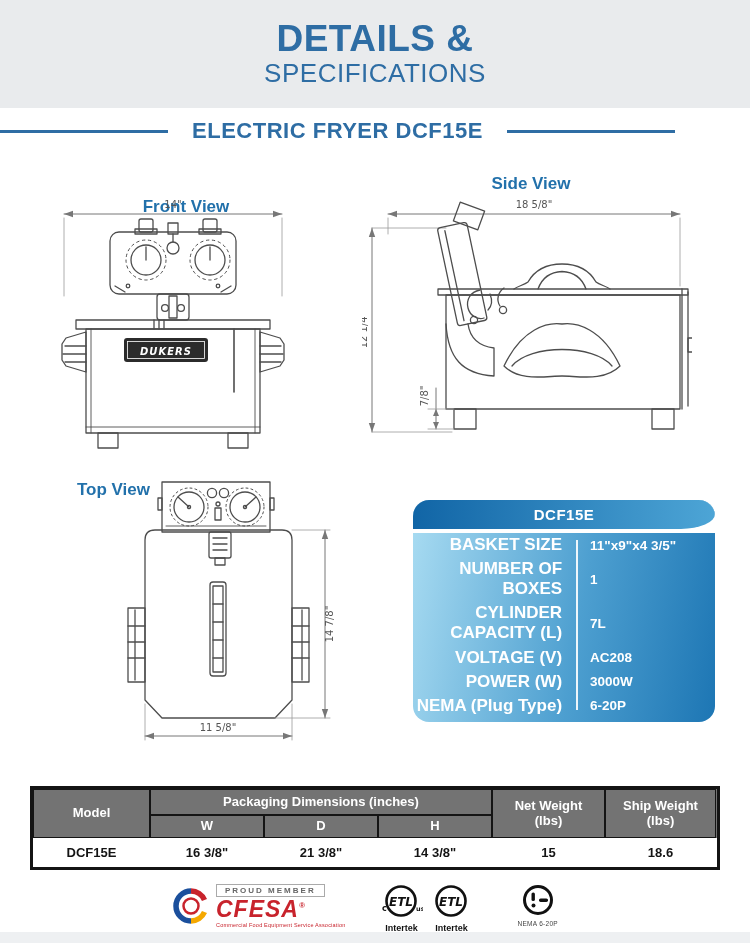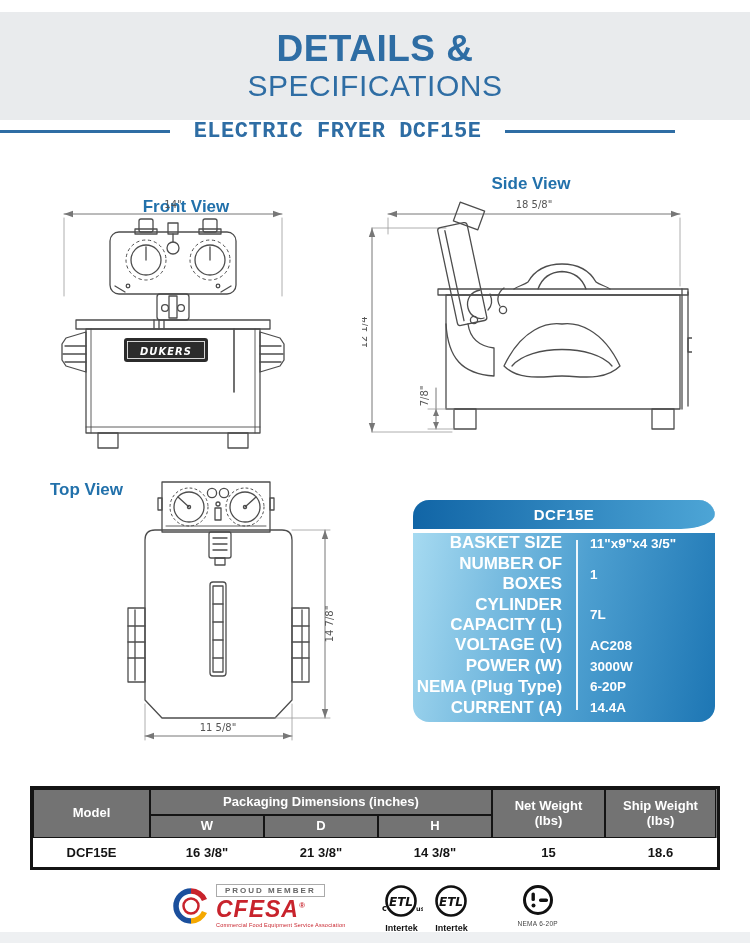--- a/index.html
+++ b/index.html
@@ -1,25 +1,25 @@
 <!DOCTYPE html>
 <html><head>
 <meta charset="utf-8">
 <style>
   html,body{margin:0;padding:0;background:#fff;}
   .page{position:relative;width:750px;height:943px;background:#fff;overflow:hidden;
         font-family:"Liberation Sans", sans-serif;}
   
   .hero{position:absolute;left:0;top:0;width:750px;height:108px;background:#e9ebed;
-        display:flex;flex-direction:column;align-items:center;justify-content:center;margin-top:12px;}
+        display:flex;flex-direction:column;align-items:center;justify-content:center;}
   .hero-t1{color:#2e6da4;font-size:37px;font-weight:800;letter-spacing:.5px;line-height:1.05;}
-  .hero-t2{color:#2e6da4;font-size:30px;font-weight:500;letter-spacing:.5px;line-height:1.1;}
+  .hero-t2{color:#2e6da4;font-size:26px;font-weight:500;letter-spacing:.5px;line-height:1.1;}
   
   .subtitle-row{position:absolute;left:0;top:114px;width:675px;height:34px;
-        display:flex;align-items:center;justify-content:center;gap:24px;font-family:Liberation Mono, monospace;}
+        display:flex;align-items:center;justify-content:center;gap:24px;}
   .subtitle-rule{width:172px;height:3px;background:#2e6da4;}
   .subtitle-text{color:#2e6da4;font-size:22px;font-weight:700;letter-spacing:.5px;white-space:nowrap;}
   
   .view-label{position:absolute;color:#2271ab;font-size:17px;font-weight:700;text-align:center;}
   
   svg text{font-family:"DejaVu Sans", sans-serif;}
   .dimtxt{fill:#555;font-size:10px;}
   
   .spec-card{position:absolute;left:413px;top:500px;width:302px;height:222px;border-radius:16px;
         overflow:hidden;background:linear-gradient(100deg,#a9dcf2 0%,#4d9fd0 55%,#1d76b4 100%);}
@@ -82,21 +82,21 @@
   </header>
 
   <div class="subtitle-row">
     <span class="subtitle-rule"></span>
     <span class="subtitle-text">ELECTRIC FRYER DCF15E</span>
     <span class="subtitle-rule"></span>
   </div>
 
   <div class="view-label abs" style="left:120px;top:164px;width:132px;margin-top:33px;">Front View</div>
   <div class="view-label abs" style="left:465px;top:174px;width:132px;">Side View</div>
-  <div class="view-label abs" style="left:50px;top:480px;width:100px;text-align:left;">Top View</div>
+  <div class="view-label abs" style="left:50px;top:480px;width:100px;text-align:right;">Top View</div>
 
   <svg class="abs" style="left:58px;top:196px;" width="230" height="255" viewBox="0 0 230 255">
     <g stroke="#4d4d4d" stroke-width="1.3" fill="none" stroke-linecap="round" stroke-linejoin="round">
 
       <g stroke="#777" stroke-width="1">
         <line x1="6" y1="18" x2="224" y2="18"></line>
         <line x1="6" y1="22" x2="6" y2="100" stroke="#999" stroke-width="0.8"></line>
         <line x1="224" y1="22" x2="224" y2="100" stroke="#999" stroke-width="0.8"></line>
       </g>
       <polygon points="6,18 15,14.8 15,21.2" fill="#777" stroke="none"></polygon>
@@ -329,24 +329,20 @@
         <div class="spec-value">AC208</div>
       </div>
       <div class="spec-row">
         <div class="spec-label">POWER (W)</div>
         <div class="spec-value">3000W</div>
       </div>
       <div class="spec-row">
         <div class="spec-label">NEMA (Plug Type)</div>
         <div class="spec-value">6-20P</div>
       </div>
-      <div class="spec-row">
-        <div class="spec-label">CURRENT (A)</div>
-        <div class="spec-value">14.4A</div>
-      </div>
     </div>
   </section>
 
   <section class="ptable">
     <div class="pt-grid">
       <div class="pt-cell c-model">Model</div>
       <div class="pt-cell c-pack">Packaging Dimensions (inches)</div>
       <div class="pt-cell c-net">Net Weight
 (lbs)</div>
       <div class="pt-cell c-ship">Ship Weight

